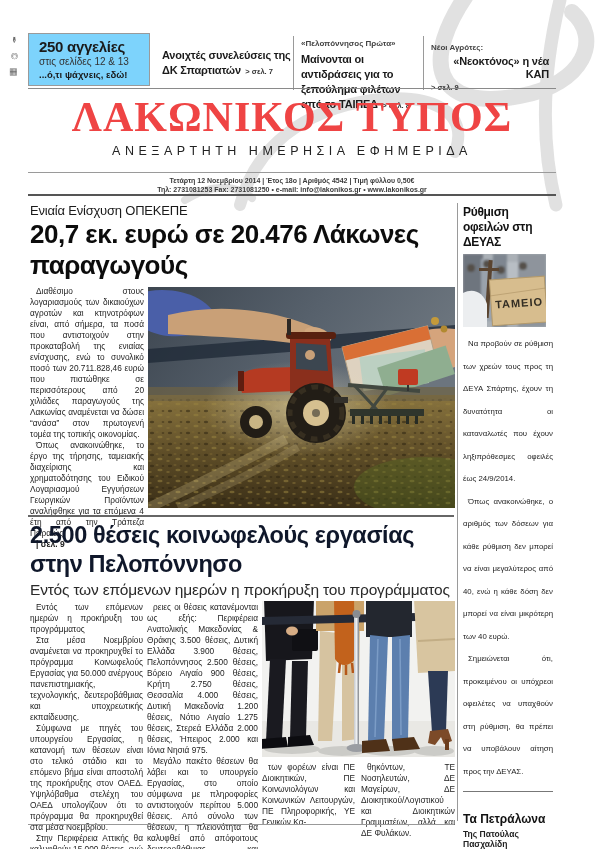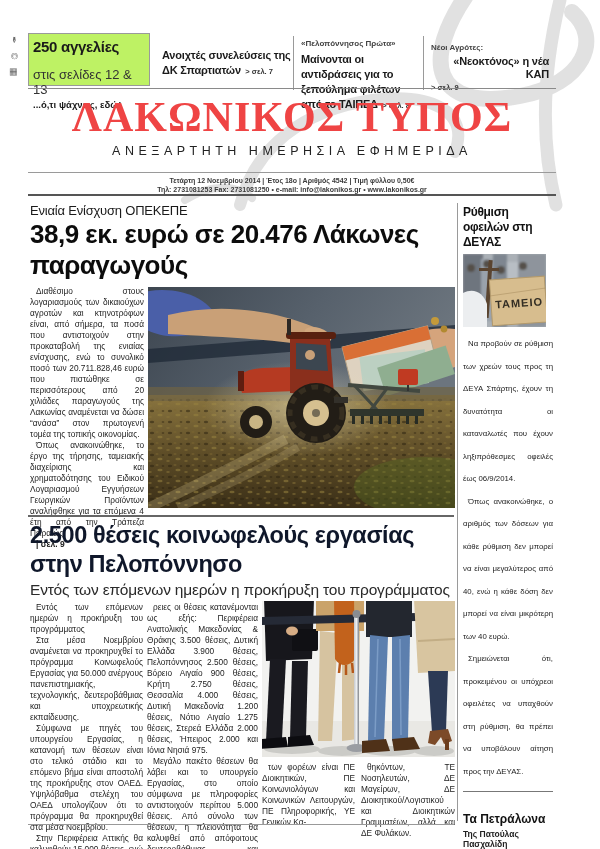--- a/index.html
+++ b/index.html
@@ -4,24 +4,24 @@
 <style>
   html,body{margin:0;padding:0;background:#fff;}
   .paper{position:relative;width:600px;height:849px;background:#ffffff;overflow:hidden;
          font-family:"Liberation Sans",sans-serif;color:#1a1a1a;}
   .wm{position:absolute;left:0;top:0;z-index:0;}
   .layer{position:absolute;z-index:1;}
 
   
   .corner-icons{left:5px;top:34px;width:18px;display:flex;flex-direction:column;gap:4px;color:#6a6a6a;}
   .corner-icons span{display:block;font-size:9px;transform:rotate(90deg);text-align:center;line-height:12px;}
-  .adbox{left:28px;top:33px;width:122px;height:53px;border:1px solid #9a9a9a;background:#bef264;
-         padding:4px 0 0 4px;box-sizing:border-box;}
+  .adbox{left:28px;top:33px;width:122px;height:53px;border:1px solid #9a9a9a;background:#7dd3fc;
+         padding:4px 0 0 10px;box-sizing:border-box;}
   .adbox .t1{font-size:15px;font-weight:bold;letter-spacing:-0.3px;}
-  .adbox .t2{font-size:13px;color:#333;margin-top:12px;}
+  .adbox .t2{font-size:10px;color:#333;margin-top:1px;}
   .adbox .t3{font-size:9.5px;font-weight:bold;margin-top:2px;}
   .teaser{line-height:13px;}
   .teaser .kick{font-size:8px;font-weight:bold;color:#444;margin-bottom:1px;}
   .teaser .tt{font-size:11px;font-weight:bold;letter-spacing:-0.2px;text-align:right;}
   .teaser .pg{font-size:7.5px;font-weight:bold;color:#333;}
   .t1pos{left:162px;top:47px;width:130px;}
   .t2pos{left:301px;top:37px;width:118px;}
   .t3pos{left:431px;top:41px;width:118px;}
   .vdiv{width:1px;height:54px;background:#9a9a9a;top:36px;}
   .vd1{left:293px;} .vd2{left:423px;}
@@ -120,21 +120,21 @@
   <div class="layer mast">
     <div class="title">ΛΑΚΩΝΙΚΟΣ ΤΥΠΟΣ</div>
     <div class="sub">ΑΝΕΞΑΡΤΗΤΗ ΗΜΕΡΗΣΙΑ ΕΦΗΜΕΡΙΔΑ</div>
   </div>
   <div class="layer hr hr-m1"></div>
   <div class="layer dl dl1">Τετάρτη 12 Νοεμβρίου 2014 | Έτος 18ο | Αριθμός 4542 | Τιμή φύλλου 0,50€</div>
   <div class="layer dl dl2">Τηλ: 2731081253 Fax: 2731081250 • e-mail: info@lakonikos.gr • www.lakonikos.gr</div>
   <div class="layer hr hr-m2"></div>
 
   <div class="layer a1-kick">Ενιαία Ενίσχυση ΟΠΕΚΕΠΕ</div>
-  <div class="layer a1-head">38,9 εκ. ευρώ σε 20.476 Λάκωνες παραγωγούς</div>
+  <div class="layer a1-head">20,7 εκ. ευρώ σε 20.476 Λάκωνες παραγωγούς</div>
 
   <div class="layer bodycol a1-col">
     <p>Διαθέσιμο στους λογαριασμούς των δικαιούχων αγροτών και κτηνοτρόφων είναι, από σήμερα, τα ποσά που αντιστοιχούν στην προκαταβολή της ενιαίας ενίσχυσης, ενώ το συνολικό ποσό των 20.711.828,46 ευρώ που πιστώθηκε σε περισσότερους από 20 χιλιάδες παραγωγούς της Λακωνίας αναμένεται να δώσει “ανάσα” στον πρωτογενή τομέα της τοπικής οικονομίας.</p>
     <p>Όπως ανακοινώθηκε, το έργο της τήρησης, ταμειακής διαχείρισης και χρηματοδότησης του Ειδικού Λογαριασμού Εγγυήσεων Γεωργικών Προϊόντων αναλήφθηκε για τα επόμενα 4 έτη από την Τράπεζα Πειραιώς.</p>
     <p class="a1-ref">| σελ. 9</p>
   </div>
 
   <svg class="layer photo ph1" viewBox="0 0 307 221">
     <defs>
       <linearGradient id="bgTop" x1="0" y1="0" x2="1" y2="0.3">
@@ -314,21 +314,21 @@
       <rect x="16" y="14" width="20" height="3" fill="#5a4430"></rect>
       <path d="M-2,40 C10,33 20,38 24,50 L24,73 L-2,73 Z" fill="#eceef0"></path>
       <g transform="rotate(-4 55 48)">
         <rect x="28" y="24" width="55" height="46" fill="#d7bd8e" stroke="#b39a6c" stroke-width="1"></rect>
         <path d="M28,40 L83,36" stroke="#8a6f42" stroke-width="0.8" opacity="0.4"></path>
         <text x="56" y="53" text-anchor="middle" font-family="Liberation Sans, sans-serif" font-size="11" font-weight="bold" fill="#332e24" letter-spacing="1">ΤΑΜΕΙΟ</text>
       </g>
     </svg>
 
     <div class="sb-body">
-      <p>Να προβούν σε ρύθμιση των χρεών τους προς τη ΔΕΥΑ Σπάρτης, έχουν τη δυνατότητα οι καταναλωτές που έχουν ληξιπρόθεσμες οφειλές έως 06/9/2014.</p>
+      <p>Να προβούν σε ρύθμιση των χρεών τους προς τη ΔΕΥΑ Σπάρτης, έχουν τη δυνατότητα οι καταναλωτές που έχουν ληξιπρόθεσμες οφειλές έως 24/9/2014.</p>
       <p>Όπως ανακοινώθηκε, ο αριθμός των δόσεων για κάθε ρύθμιση δεν μπορεί να είναι μεγαλύτερος από 40, ενώ η κάθε δόση δεν μπορεί να είναι μικρότερη των 40 ευρώ.</p>
       <p>Σημειώνεται ότι, προκειμένου οι υπόχρεοι οφειλέτες να υπαχθούν στη ρύθμιση, θα πρέπει να υποβάλουν αίτηση προς την ΔΕΥΑΣ.</p>
     </div>
 
     <div class="sb-rule"></div>
     <div class="sb2-title">Τα Πετράλωνα</div>
     <div class="sb2-byline">Της Πατούλας Πασχαλίδη</div>
 
   </div>
 

